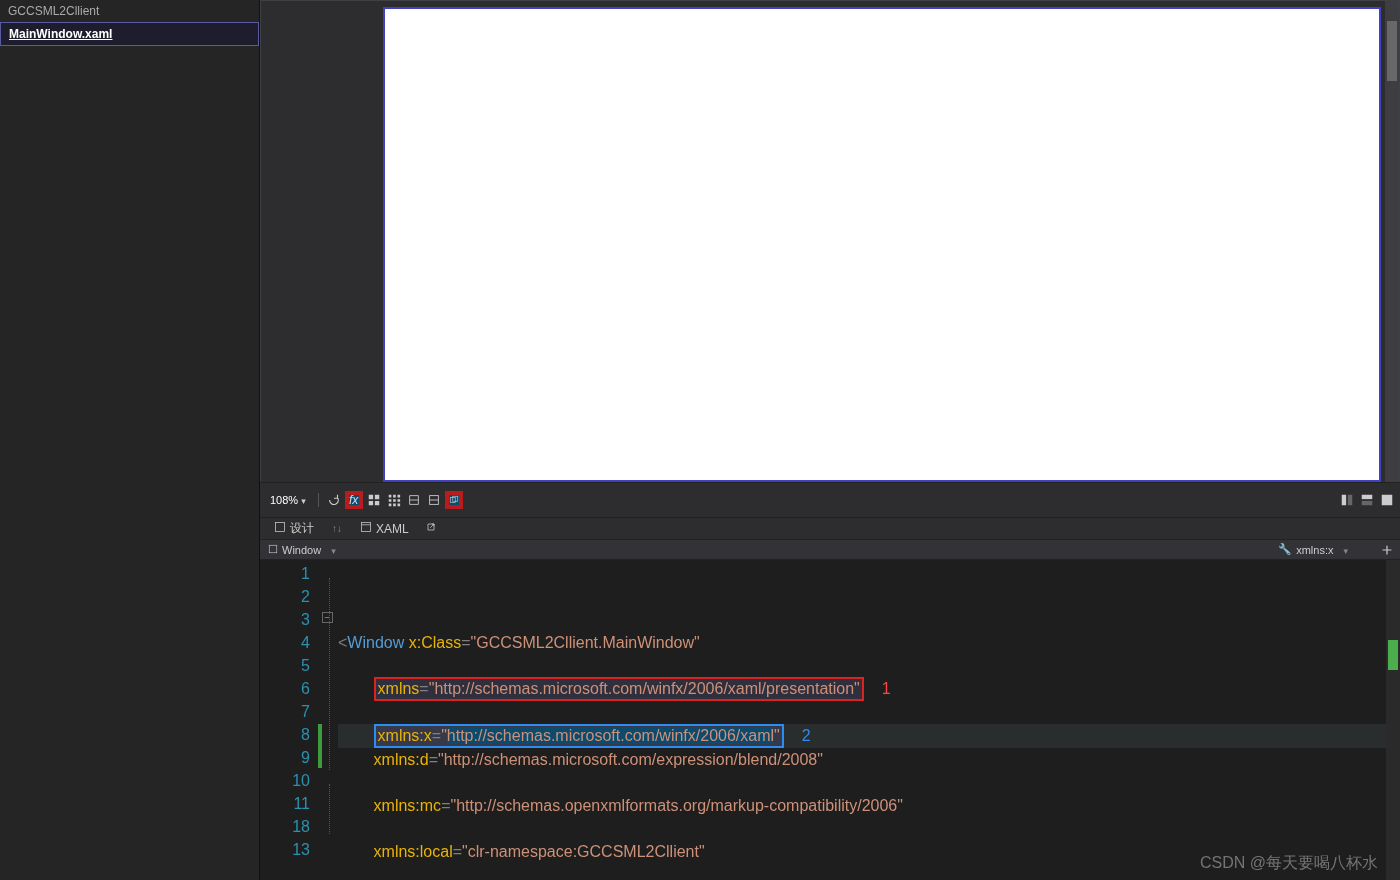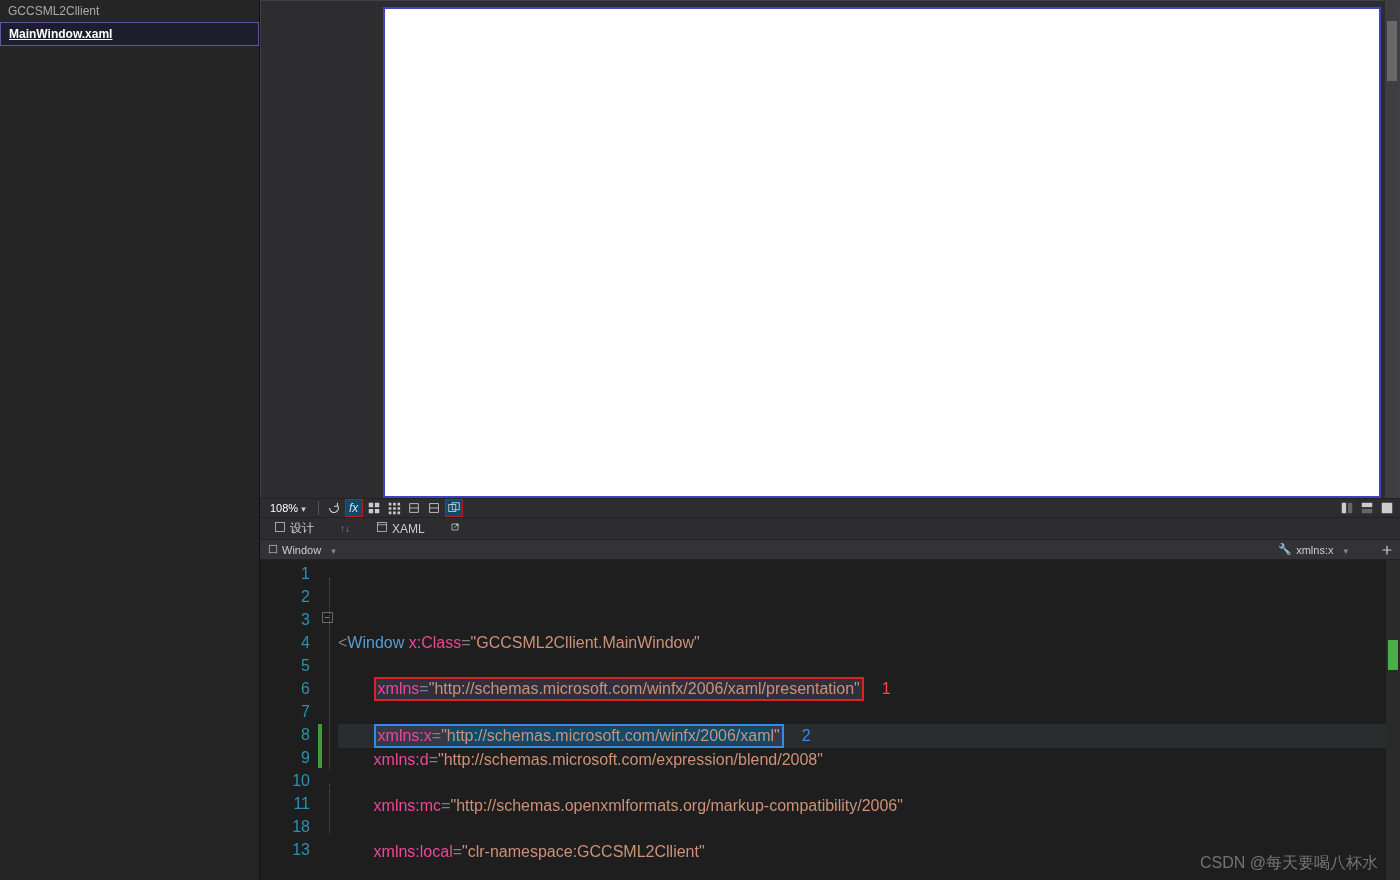--- a/index.html
+++ b/index.html
@@ -7,49 +7,49 @@
 .main { display: flex; height: 100%; }
 .sidebar { width: 260px; background: #252526; border-right: 1px solid #111; }
 .sidebar-header { background: #2d2d30; padding: 4px 8px; font-size: 12px; color: #ccc; display: flex; align-items: center; gap: 6px; border-bottom: 1px solid #111; }
 .sidebar-tab { padding: 4px 8px; font-size: 12px; color: #aaa; cursor: pointer; }
 .sidebar-tab.active { background: #1d1d2e; border: 1px solid #5a5aa0; color: #fff; font-weight: bold; text-decoration: underline; }
 .content { flex: 1; display: flex; flex-direction: column; background: #1e1e1e; position: relative; }
 .design-view { flex: 1; background: #2d2d30; border: 1px solid #3f3f46; border-bottom: none; position: relative; overflow: hidden; }
 .white-canvas { position: absolute; left: 122px; top: 6px; right: 18px; bottom: 0; background: #fff; border: 2px solid #4040c0; }
 .design-scroll-right { position: absolute; right: 0; top: 0; bottom: 0; width: 14px; background: #3e3e42; }
 .design-scroll-right .sthumb { position: absolute; top: 20px; left: 2px; right: 2px; height: 60px; background: #686868; }
-.toolbar-row { display: flex; align-items: center; background: #2d2d30; height: 20px; border-top: 1px solid #222; border-bottom: 1px solid #222; gap: 2px; padding-left: 4px; }
+.toolbar-row { display: flex; align-items: center; background: #2d2d30; height: 36px; border-top: 1px solid #222; border-bottom: 1px solid #222; gap: 2px; padding-left: 4px; }
 .toolbar-row .zoom { color: #fff; font-size: 11px; padding: 0 6px; }
 .toolbar-row .chev::after { content: "▾"; font-size: 9px; color: #ccc; margin-left: 3px; }
 .divider-v { width: 1px; height: 14px; background: #555; margin: 0 4px; }
 .tb-icon { width: 18px; height: 18px; display: flex; align-items: center; justify-content: center; color: #ccc; font-size: 12px; cursor: pointer; border: 1px solid transparent; }
-.tb-icon.active { border: 1px solid #b91c1c; background: #0c4a6e; }
+.tb-icon.active { border: 4px solid #b91c1c; background: #0c4a6e; }
 .tb-icon svg { width: 14px; height: 14px; }
 .toolbar-right { margin-left: auto; display: flex; align-items: center; gap: 2px; padding-right: 4px; }
-.split-header { display: flex; align-items: center; background: #2d2d30; height: 22px; border-bottom: 1px solid #222; gap: 14px; padding-left: 8px; font-size: 12px; }
+.split-header { display: flex; align-items: center; background: #2d2d30; height: 22px; border-bottom: 1px solid #222; gap: 6px; padding-left: 8px; font-size: 12px; }
 .split-header .tab { display: flex; align-items: center; gap: 4px; padding: 2px 6px; color: #ccc; cursor: pointer; }
 .split-header .tab-icon svg { width: 12px; height: 12px; }
 .split-header .arrows { color: #888; font-size: 10px; padding: 0 6px; }
 .split-header .popout { color: #ccc; margin-left: 4px; cursor: pointer; }
 .breadcrumb { display: flex; align-items: center; background: #333337; height: 20px; border-bottom: 1px solid #222; font-size: 11px; color: #ccc; padding-left: 8px; gap: 6px; }
 .breadcrumb .bc { display: flex; align-items: center; gap: 4px; cursor: pointer; flex: 0 0 auto; }
 .breadcrumb .bc .chev::after { content: "▾"; font-size: 9px; color: #888; margin-left: 6px; }
 .breadcrumb .bc-left { flex: 1; }
 .breadcrumb .bc-right { padding-right: 24px; flex: 0 0 auto; }
 .wrench { font-size: 11px; }
 .plus-icon { margin-left: auto; margin-right: 4px; width: 18px; height: 18px; display: flex; align-items: center; justify-content: center; cursor: pointer; }
 .code-area { flex: 0 0 auto; display: flex; background: #1e1e1e; position: relative; height: 320px; }
 .gutter { width: 60px; background: #1e1e1e; text-align: right; padding-right: 10px; color: #2b91af; font-family: Consolas, "SimSun", monospace; font-size: 16px; line-height: 23px; padding-top: 2px; }
 .code { flex: 1; font-family: Consolas, "SimSun", monospace; font-size: 16px; line-height: 23px; padding-top: 2px; padding-left: 18px; position: relative; white-space: pre; }
 .fold-col { position: absolute; left: 2px; top: 2px; width: 12px; }
 .fold { width: 11px; height: 11px; border: 1px solid #666; color: #999; font-size: 10px; line-height: 9px; text-align: center; cursor: pointer; }
 .fold-line { position: absolute; left: 7px; width: 0; border-left: 1px dotted #555; }
 .accent-bar { position: absolute; left: -2px; width: 4px; background: #3c9c3c; }
 .kw-el { color: #569cd6; }
-.kw-attr { color: #ec4899; }
+.kw-attr { color: #eab308; }
 .kw-str { color: #ce9178; }
 .kw-punct { color: #808080; }
 .highlight-red { border: 2px solid #dd2222; background: rgba(80,80,120,0.35); display: inline-block; padding: 0 2px; line-height: 20px; }
 .highlight-blue { border: 2px solid #2d8cf0; background: rgba(80,80,120,0.35); display: inline-block; padding: 0 2px; line-height: 20px; }
 .annot-red { color: #ff4444; font-size: 16px; margin-left: 18px; }
 .annot-blue { color: #2d8cf0; font-size: 16px; margin-left: 18px; }
 .selected-bg { background: #0c4a6e; margin-top: 12px; }
 .current-line-bg { background: #2a2d2e; display: inline-block; width: 100%; }
 .code-scroll { position: absolute; right: 0; top: 0; bottom: 0; width: 14px; background: #2a2a2a; }
 .code-scroll .sthumb { position: absolute; top: 80px; left: 2px; right: 2px; height: 30px; background: #4cad4c; }

